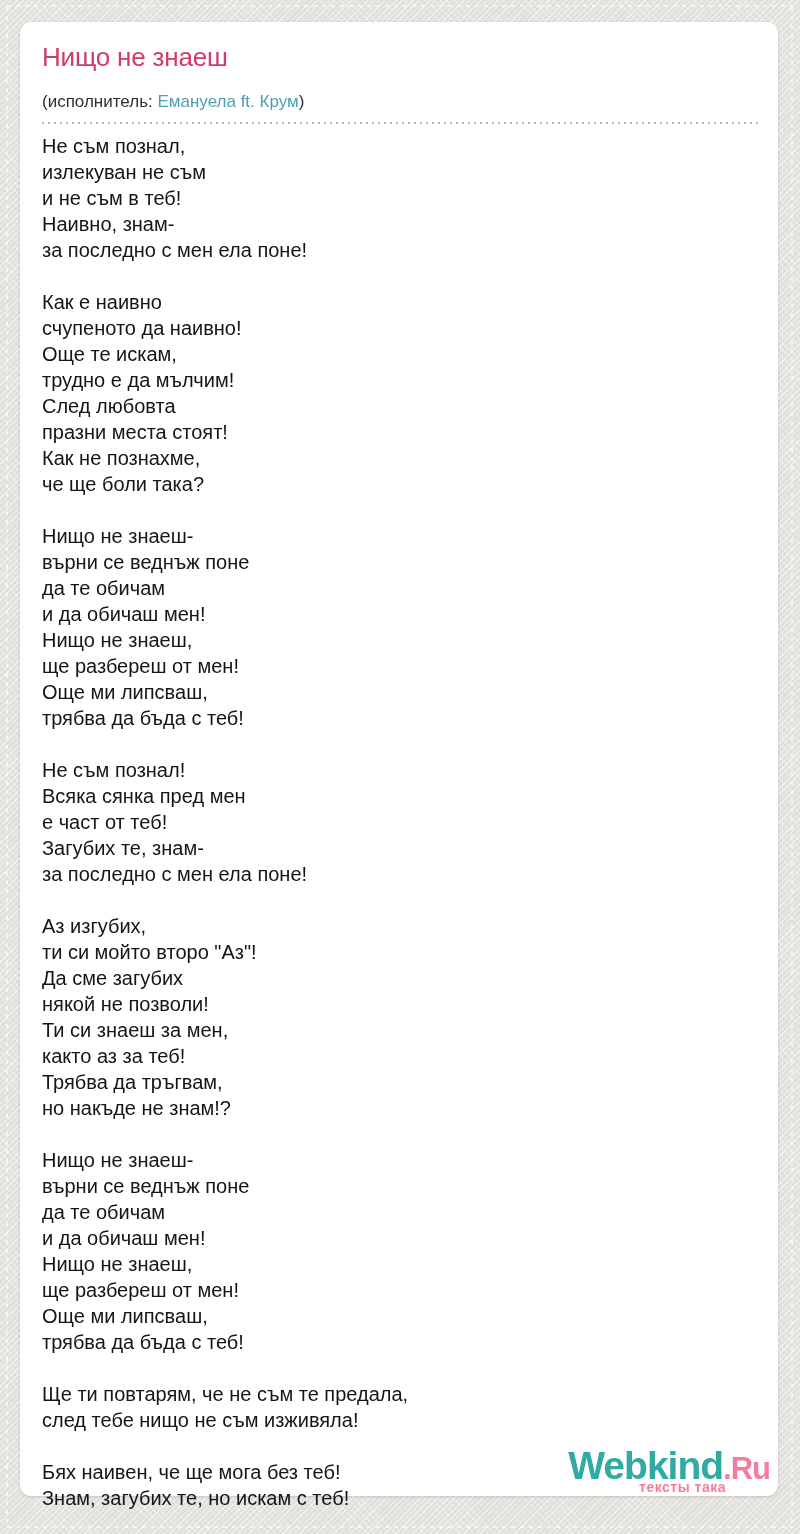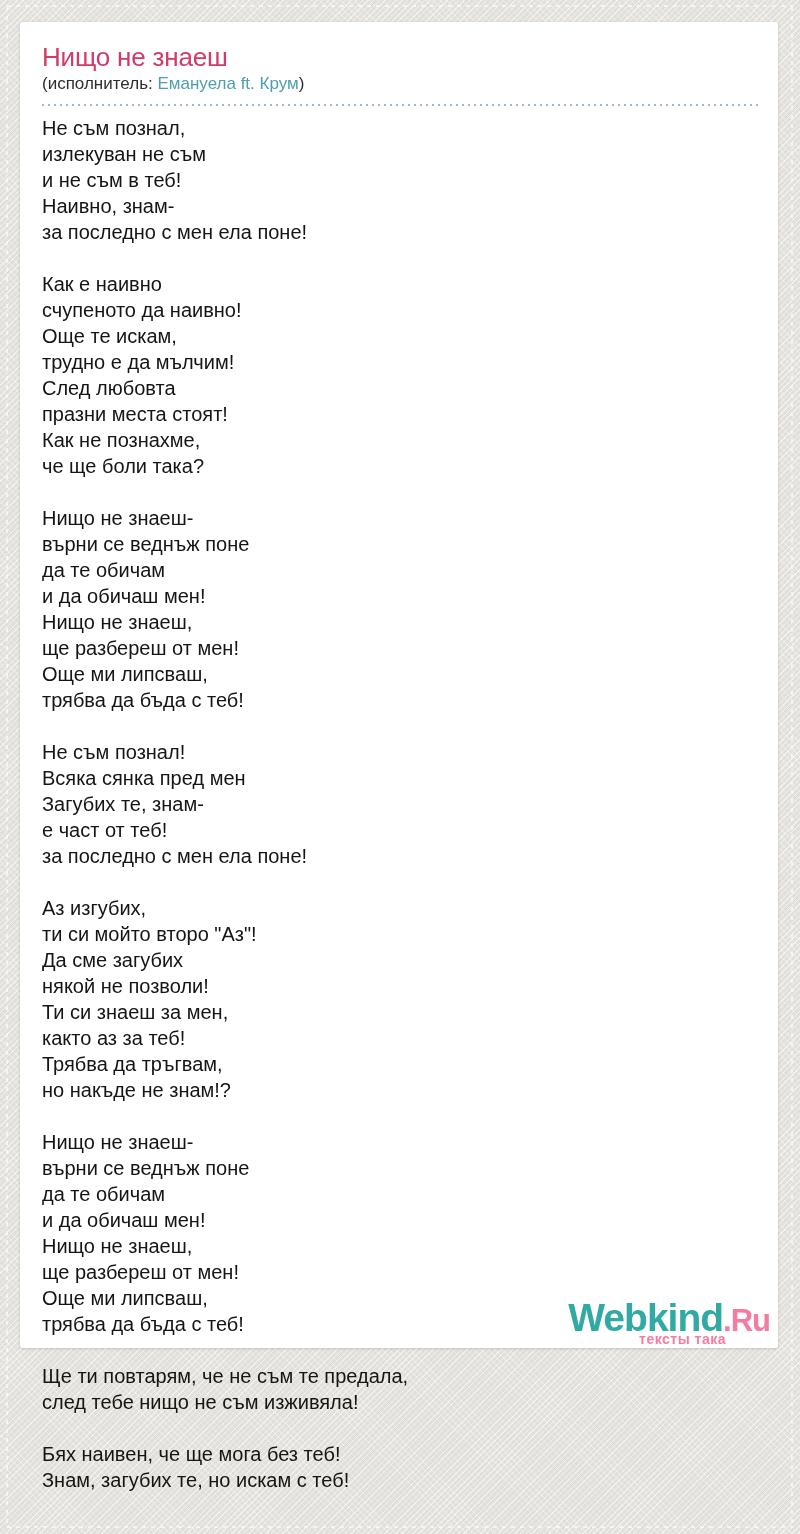--- a/index.html
+++ b/index.html
@@ -26,34 +26,34 @@
   }
   .stitch{position:absolute;opacity:.85;}
   .stitch.h{height:2px;left:7px;right:7px;
     background:repeating-linear-gradient(90deg,#faf8f4 0 4px,transparent 4px 9px);}
   .stitch.v{width:2px;top:7px;bottom:7px;
     background:repeating-linear-gradient(180deg,#faf8f4 0 4px,transparent 4px 9px);}
   .stitch.top{top:5px;} .stitch.bottom{bottom:6px;}
   .stitch.left{left:6px;} .stitch.right{right:7px;}
 
   .card{
-    position:absolute;left:20px;top:22px;width:758px;height:1326px;
-    background:#ffffff;border-radius:2px;
+    position:absolute;left:20px;top:22px;width:758px;height:1474px;
+    background:#ffffff;border-radius:11px;
     box-shadow:0 1px 3px rgba(0,0,0,0.14), 0 0 1px rgba(0,0,0,0.10);
     box-sizing:border-box;
     padding:20px 18px 0 22px;
   }
   .song-title{
     margin:0;
     font-size:26px;font-weight:400;line-height:30px;
     color:var(--title-color);
     letter-spacing:-0.2px;
   }
   .artist-line{
-    margin-top:1px;
+    margin-top:19px;
     font-size:17px;line-height:22px;
     color:var(--artist-text);
     padding-bottom:9px;
   }
   .artist-link{color:var(--link-color);text-decoration:none;cursor:pointer;}
   .separator{
     height:2px;width:718px;
     background:repeating-linear-gradient(90deg,var(--separator-color) 0 2px,transparent 2px 6px);
   }
   .lyrics{
@@ -123,22 +123,22 @@
           <div class="lyrics-line">да те обичам</div>
           <div class="lyrics-line">и да обичаш мен!</div>
           <div class="lyrics-line">Нищо не знаеш,</div>
           <div class="lyrics-line">ще разбереш от мен!</div>
           <div class="lyrics-line">Още ми липсваш,</div>
           <div class="lyrics-line">трябва да бъда с теб!</div>
         </div>
         <div class="verse">
           <div class="lyrics-line">Не съм познал!</div>
           <div class="lyrics-line">Всяка сянка пред мен</div>
+          <div class="lyrics-line">е част от теб!</div>
           <div class="lyrics-line">Загубих те, знам-</div>
-          <div class="lyrics-line">е част от теб!</div>
           <div class="lyrics-line">за последно с мен ела поне!</div>
         </div>
         <div class="verse">
           <div class="lyrics-line">Аз изгубих,</div>
           <div class="lyrics-line">ти си мойто второ "Аз"!</div>
           <div class="lyrics-line">Да сме загубих</div>
           <div class="lyrics-line">някой не позволи!</div>
           <div class="lyrics-line">Ти си знаеш за мен,</div>
           <div class="lyrics-line">както аз за теб!</div>
           <div class="lyrics-line">Трябва да тръгвам,</div>

